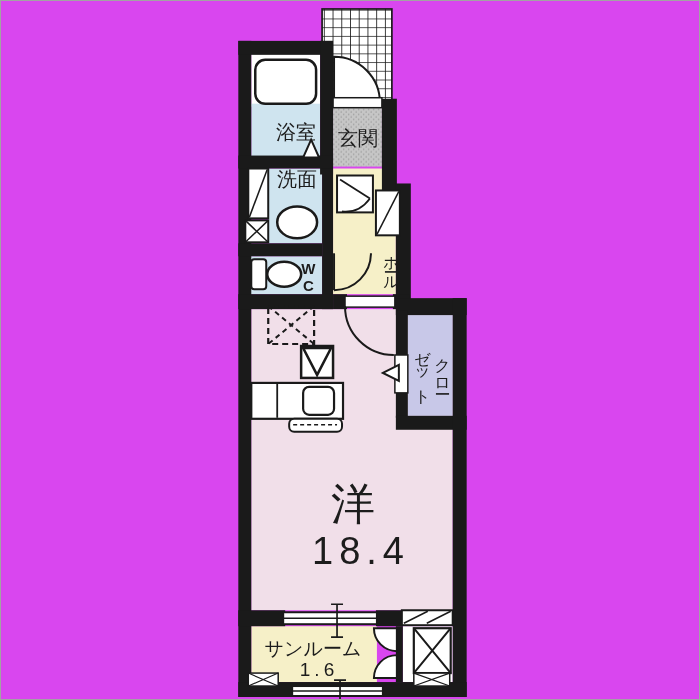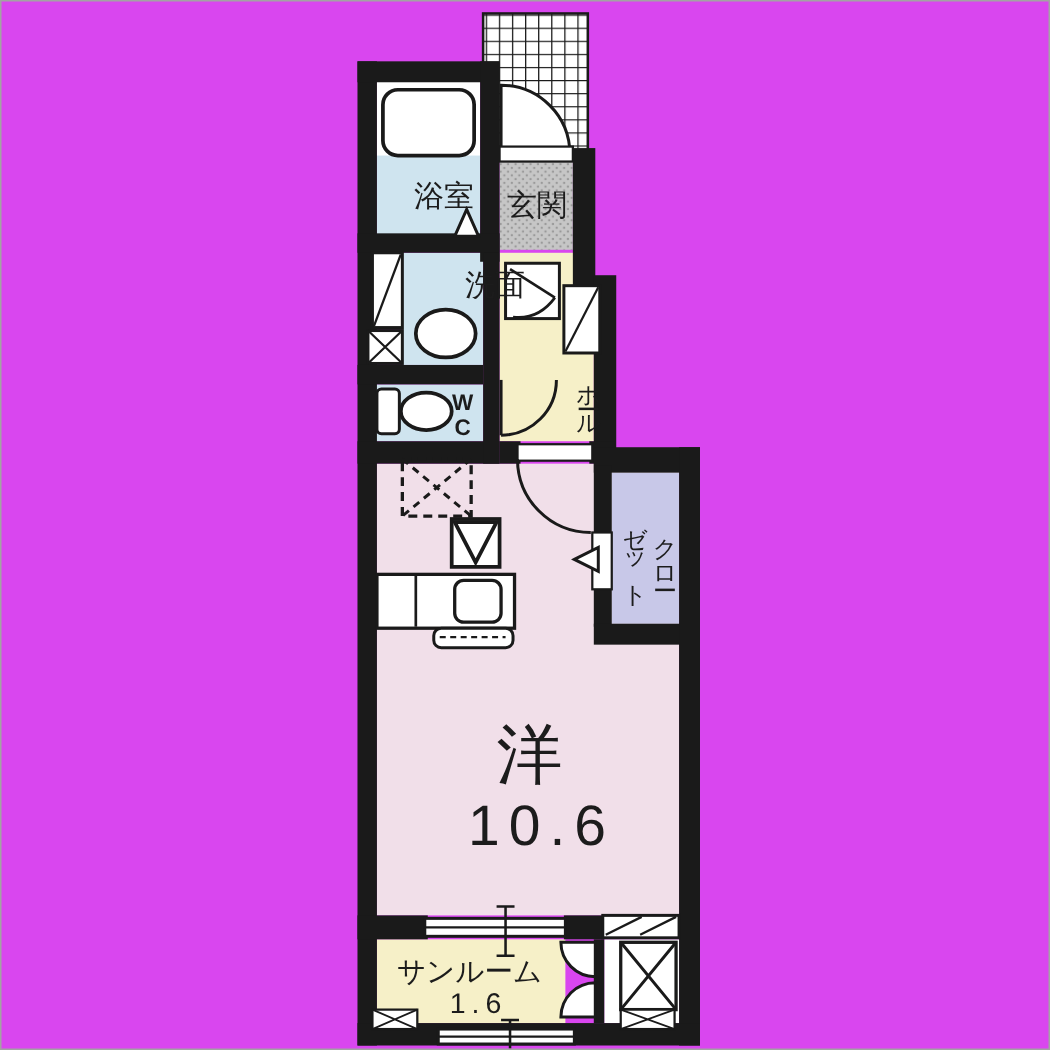--- a/index.html
+++ b/index.html
@@ -174,23 +174,23 @@
     <g>
       <rect x="292" y="687" width="91" height="10" fill="#ffffff" stroke="#1a1a1a" stroke-width="2"></rect>
       <line x1="292" y1="692" x2="383" y2="692" stroke="#1a1a1a" stroke-width="1.5"></line>
       <path d="M340,681 V703 M334,681 H346 M334,703 H346" stroke="#1a1a1a" stroke-width="1.7" fill="none"></path>
     </g>
   </g>
 </svg>
 
   <div class="lbl f-room" style="left:295px;top:131px;">浴室</div>
   <div class="lbl f-room" style="left:357px;top:137px;text-align:center;">玄関</div>
-  <div class="lbl f-room" style="left:296px;top:190px;margin-left:33px;">洗面</div>
+  <div class="lbl f-room" style="left:296px;top:178px;">洗面</div>
   <div class="lbl f-wc vupright" style="left:307px;top:276px;">WC</div>
   <div class="lbl f-hall vtext" style="left:390px;top:264px;">ホール</div>
   <div class="lbl f-closet vtext" style="left:441px;top:366px;">クロー</div>
   <div class="lbl f-closet vtext" style="left:421px;top:368px;">ゼット</div>
   <div class="lbl f-yo" style="left:352px;top:503px;">洋</div>
-  <div class="lbl f-area" style="left:360px;top:551px;">10.6</div>
+  <div class="lbl f-area" style="left:360px;top:551px;">18.4</div>
   <div class="lbl f-sun" style="left:312px;top:648px;">サンルーム</div>
   <div class="lbl f-sunarea" style="left:318px;top:669px;">1.6</div>
 
 </div>
 
 </body></html>

